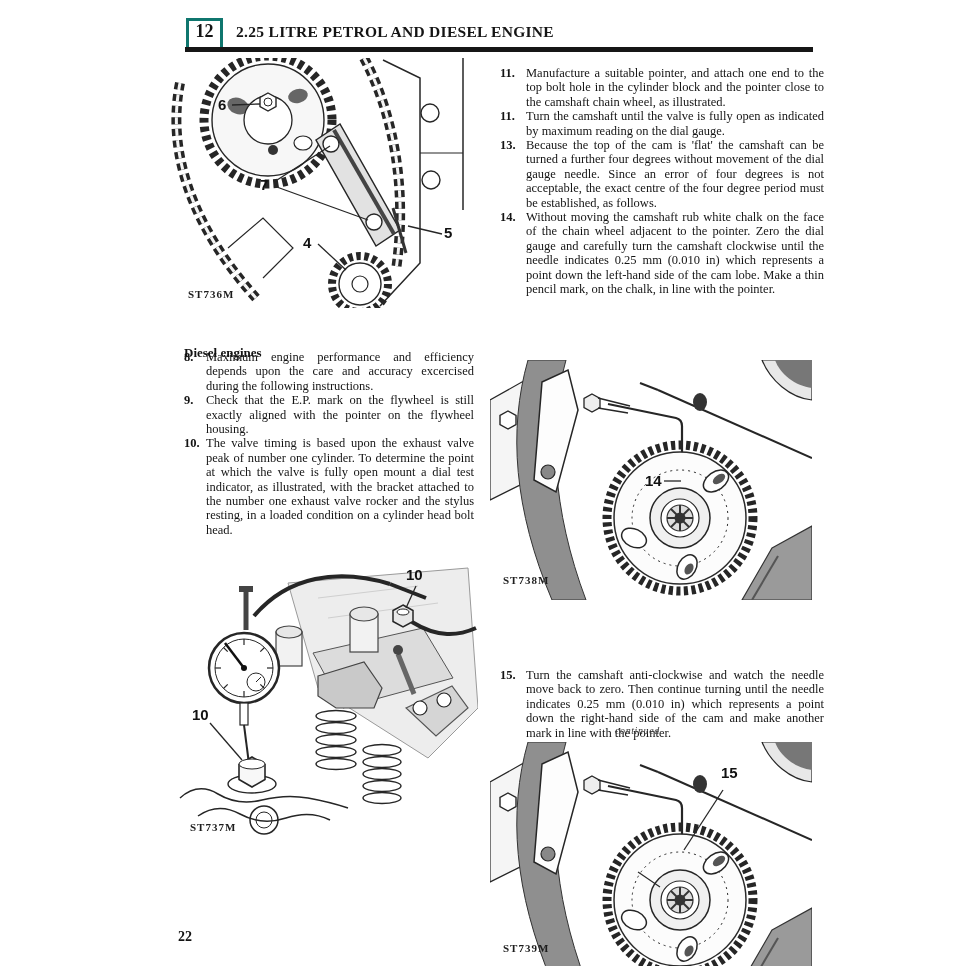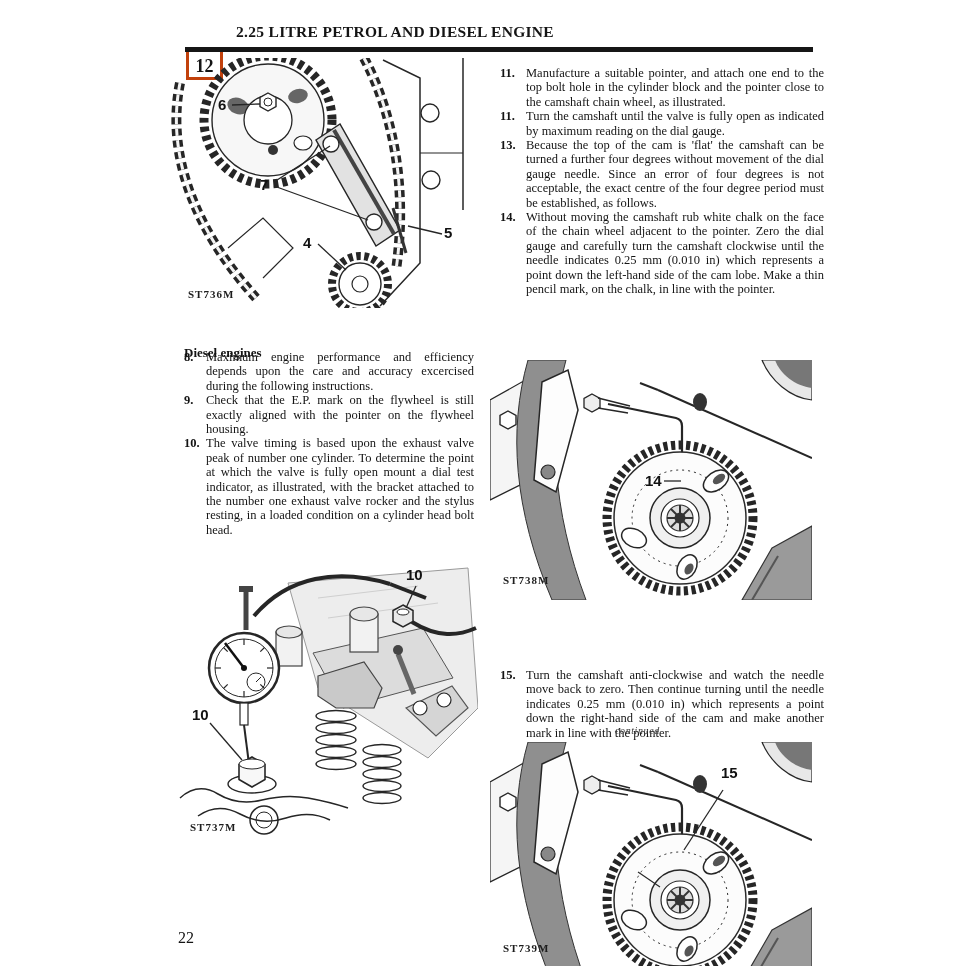--- a/index.html
+++ b/index.html
@@ -1,41 +1,41 @@
 <!DOCTYPE html>
 <html><head>
 <meta charset="utf-8">
 <style>
   html,body{margin:0;padding:0;background:#fff;}
   .page{position:relative;width:966px;height:966px;background:#ffffff;overflow:hidden;
         font-family:"Liberation Serif", serif;color:#141414;}
   
   .chapter-box{position:absolute;left:186px;top:18px;width:31px;height:27px;
-        border:3px solid #c2410c;display:flex;align-items:flex-end;justify-content:center;
-        font-weight:bold;font-size:18px;margin-top:29px;}
+        border:3px solid #0f766e;display:flex;align-items:flex-start;justify-content:center;
+        font-weight:bold;font-size:18px;}
   .page-title{position:absolute;left:236px;top:23px;font-weight:bold;font-size:15.5px;
         letter-spacing:.3px;white-space:nowrap;}
   .header-rule{position:absolute;left:185px;top:47px;width:628px;height:5px;background:#161616;}
   
   .txtblock{position:absolute;font-size:12.5px;line-height:14.4px;text-align:justify;}
   .heading{position:absolute;font-weight:bold;font-size:13px;}
   .li{position:relative;}
   .li .num{position:absolute;left:0;top:0;font-weight:bold;}
   .lcol .li{padding-left:22px;}
   .rcol .li{padding-left:26px;}
   
   .fig{position:absolute;}
   .fig svg{position:absolute;left:0;top:0;}
   .figlabel{position:absolute;font-family:Liberation Serif, serif;font-weight:bold;
         font-size:11px;letter-spacing:1px;color:#1d1d1d;}
   .callout{position:absolute;font-family:"Liberation Sans", sans-serif;font-weight:bold;
         font-size:15px;color:#111;}
   .continued{position:absolute;left:615px;top:725px;font-size:10px;color:#3a3a3a;
         letter-spacing:.6px;font-style:italic;}
-  .page-num{position:absolute;left:178px;top:929px;font-weight:normal;font-size:16px;}
+  .page-num{position:absolute;left:178px;top:929px;font-weight:bold;font-size:14px;}
   
   .ln{stroke:#262626;fill:none;}
   .fillw{fill:#ffffff;stroke:#262626;}
 </style>
 </head>
 <body>
 
 <div class="page">
 
   <div class="chapter-box">

